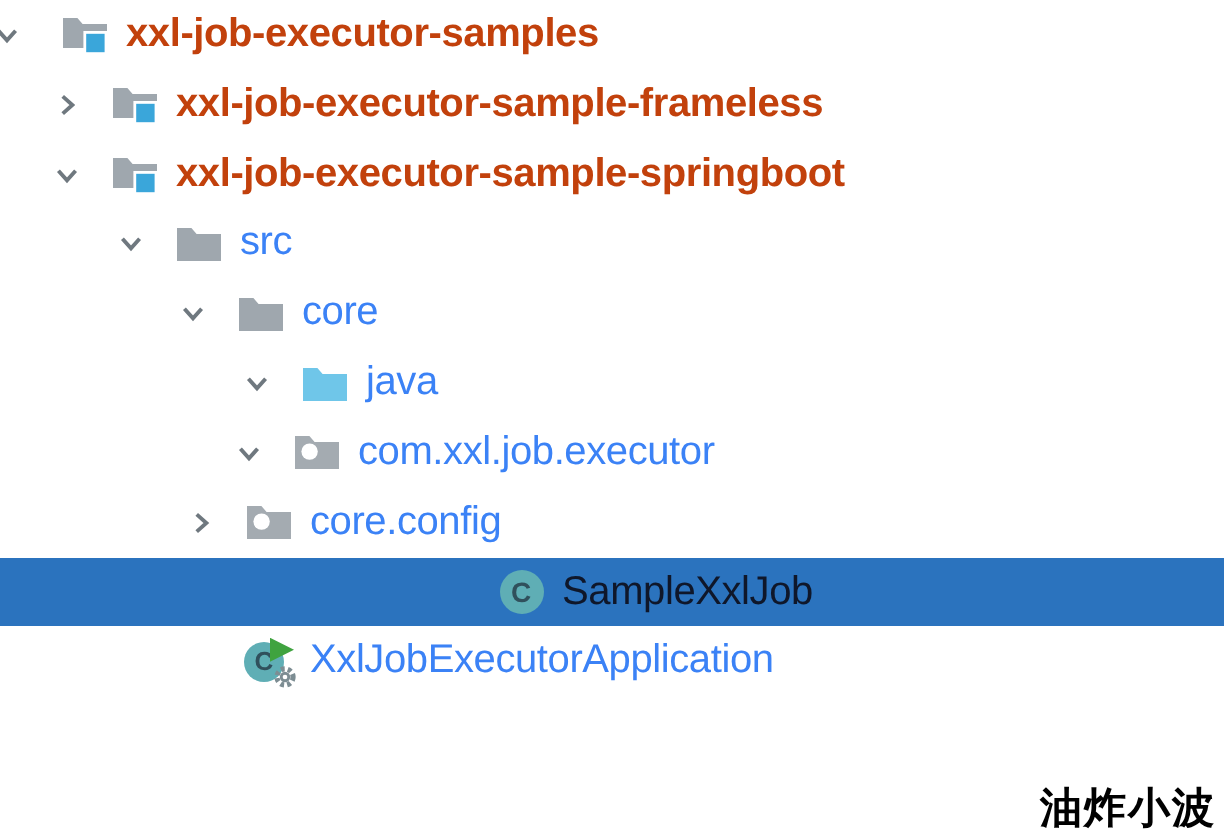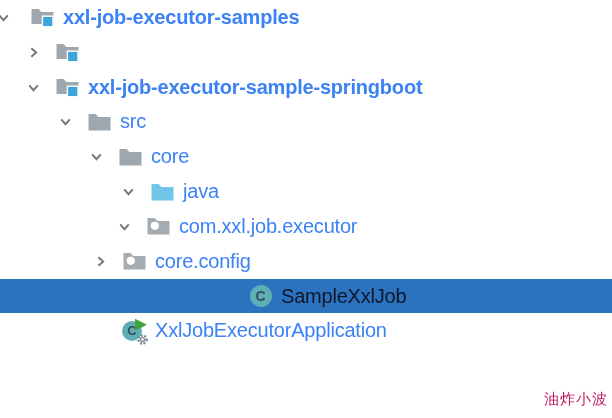--- a/index.html
+++ b/index.html
@@ -45,21 +45,21 @@
     position:relative;
   }
 
   .label{
     font-size:20px;
     color:#3b82f6;
     letter-spacing:-0.2px;
   }
   .bold .label{
     font-weight:700;
-    color:#3b82f6;
+    color:#c2410c;
   }
   .selected{background:#2B73BE;}
   .selected .label{color:#0f172a;}
 
   .class-badge{
     width:22px;height:22px;border-radius:50%;
     background:#5FAEB5;color:#30505C;
     font-weight:700;font-size:14px;
     display:flex;align-items:center;justify-content:center;
   }
@@ -72,23 +72,24 @@
     position:absolute;right:0;top:0;
     width:12px;height:12px;
     background:#3FA33F;
     clip-path:polygon(0 0,100% 50%,0 100%);
   }
   .gear{position:absolute;right:-2px;bottom:-2px;width:13px;height:13px;}
 
   .watermark{
     position:absolute;
     right:4px;top:390px;
-    font-size:15px;
-    color:#be185d;
+    font-size:21px;
+    color:#000000;
     letter-spacing:1px;
+    font-weight:bold;
   }
 </style>
 </head>
 <body>
 
 <div class="stage">
 
   <div class="row lvl0 bold">
     <span class="chev edge">
       <svg width="15" height="15" viewBox="0 0 14 14">
@@ -109,20 +110,21 @@
       <svg width="15" height="15" viewBox="0 0 14 14">
           <polyline points="3,5 7,9.5 11,5" fill="none" stroke="#6F787F" stroke-width="1.8"></polyline>
         </svg>
     </span>
     <span class="icon">
       <svg width="25" height="24" viewBox="0 0 25 24">
         <path d="M1.5 4 h7.2 l2.6 3 H23.5 V19 H1.5 Z" fill="#9FA7AE"></path>
         <rect x="12.4" y="11.2" width="10.6" height="10.6" fill="#3AA6DA" stroke="#ffffff" stroke-width="1.4"></rect>
       </svg>
     </span>
+    <span class="label">xxl-job-executor-sample-frameless</span>
   </div>
 
   <div class="row lvl1 bold">
     <span class="chev">
       <svg width="15" height="15" viewBox="0 0 14 14">
           <polyline points="3,5 7,9.5 11,5" fill="none" stroke="#6F787F" stroke-width="1.8"></polyline>
         </svg>
     </span>
     <span class="icon">
       <svg width="25" height="24" viewBox="0 0 25 24">

